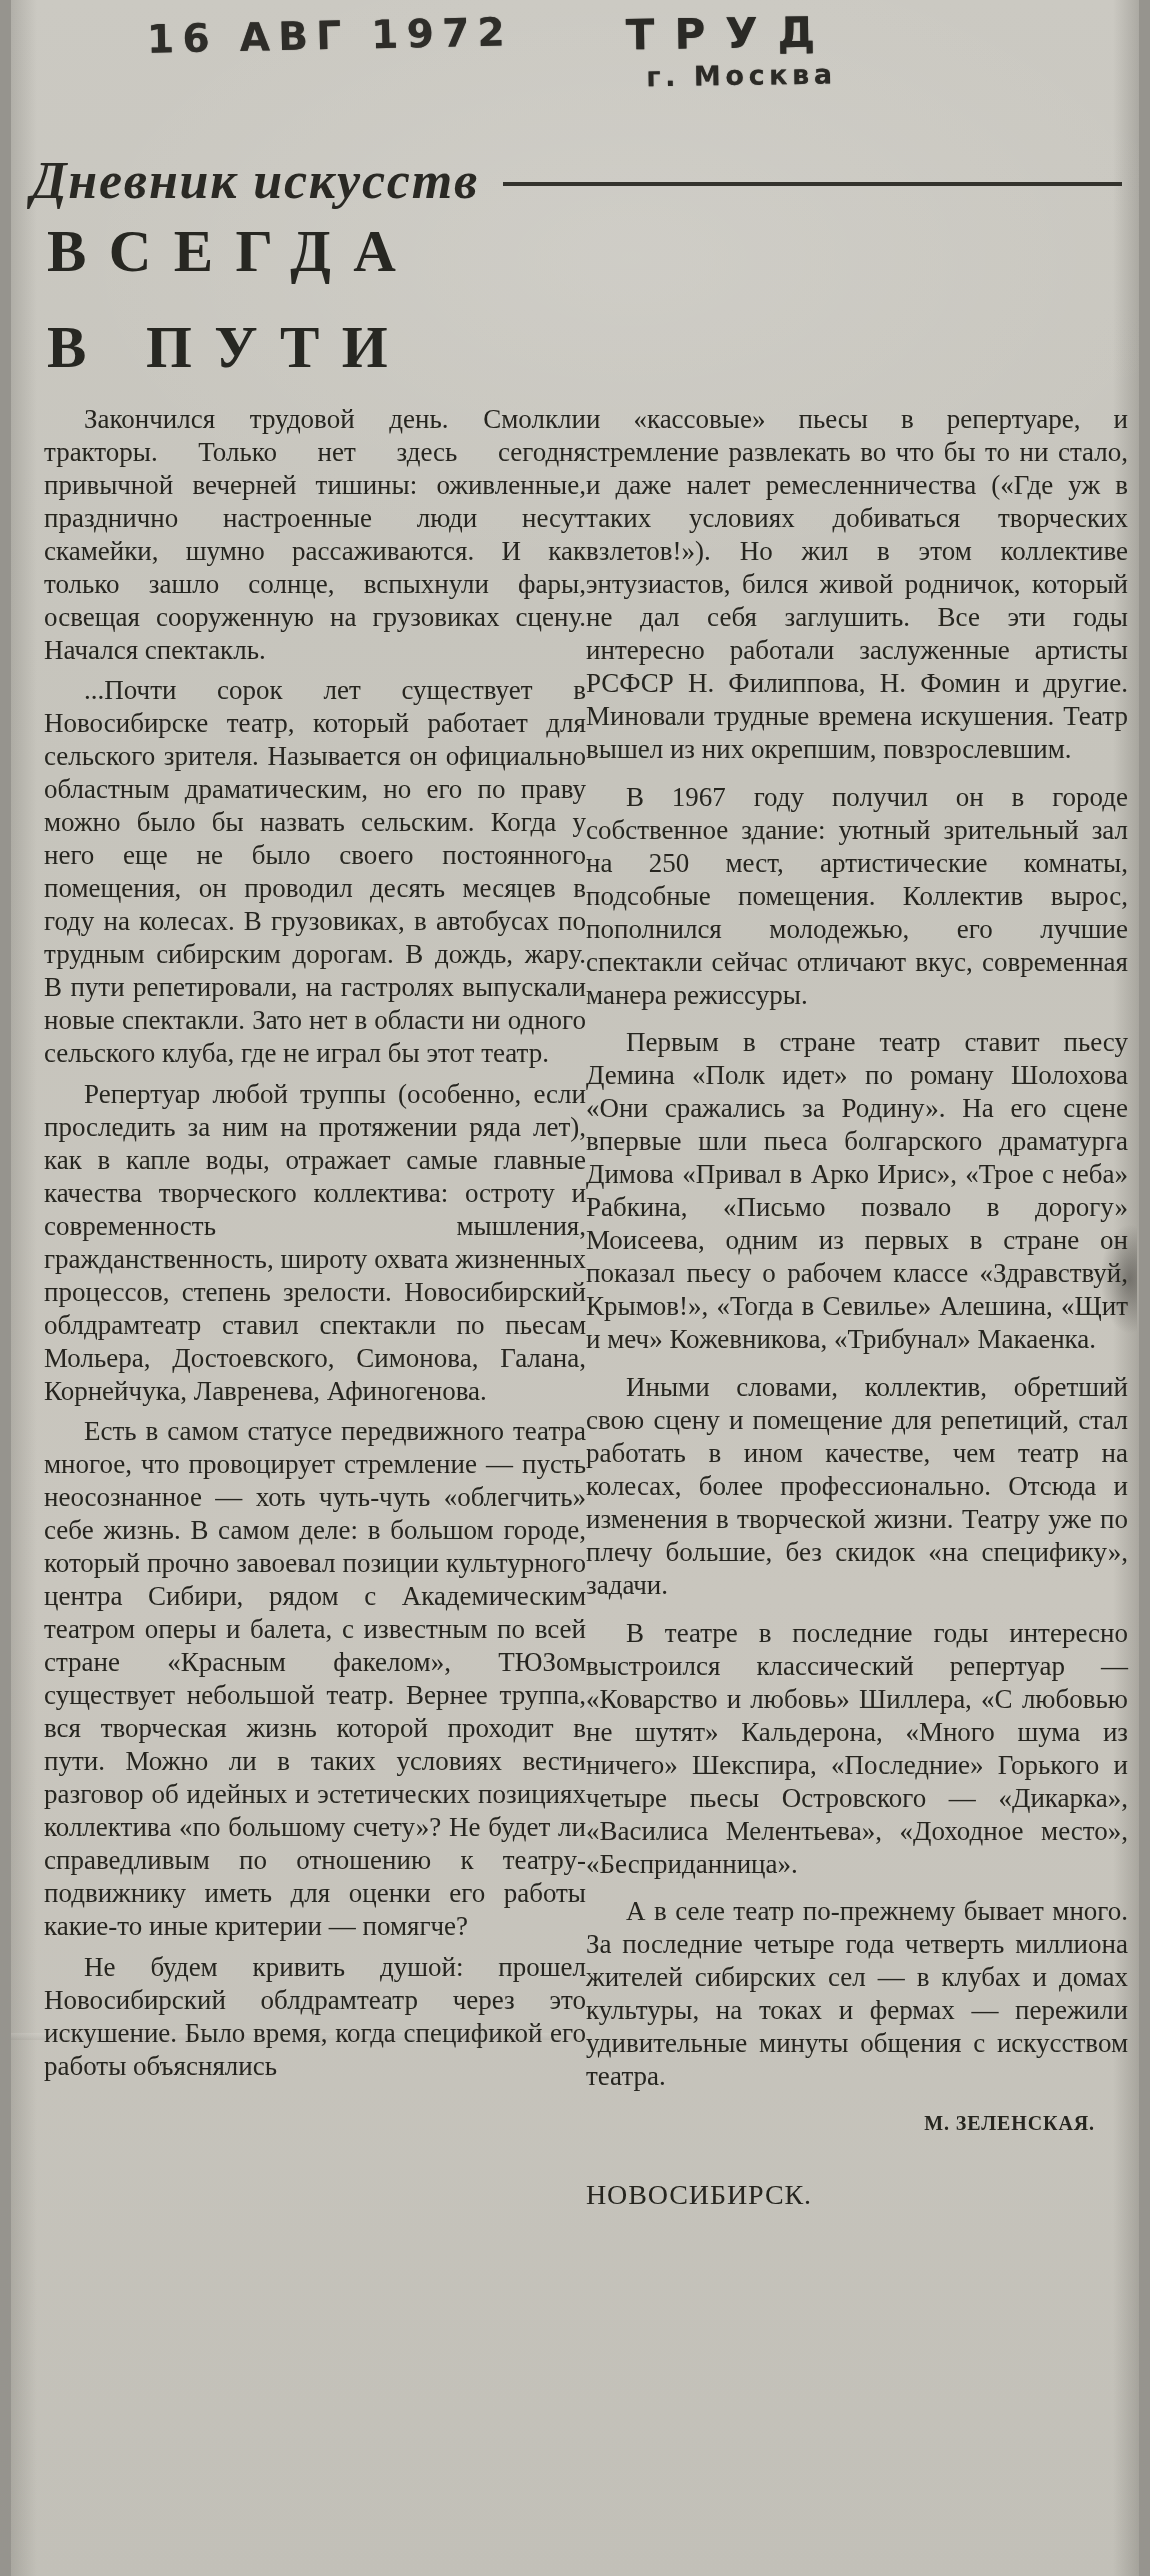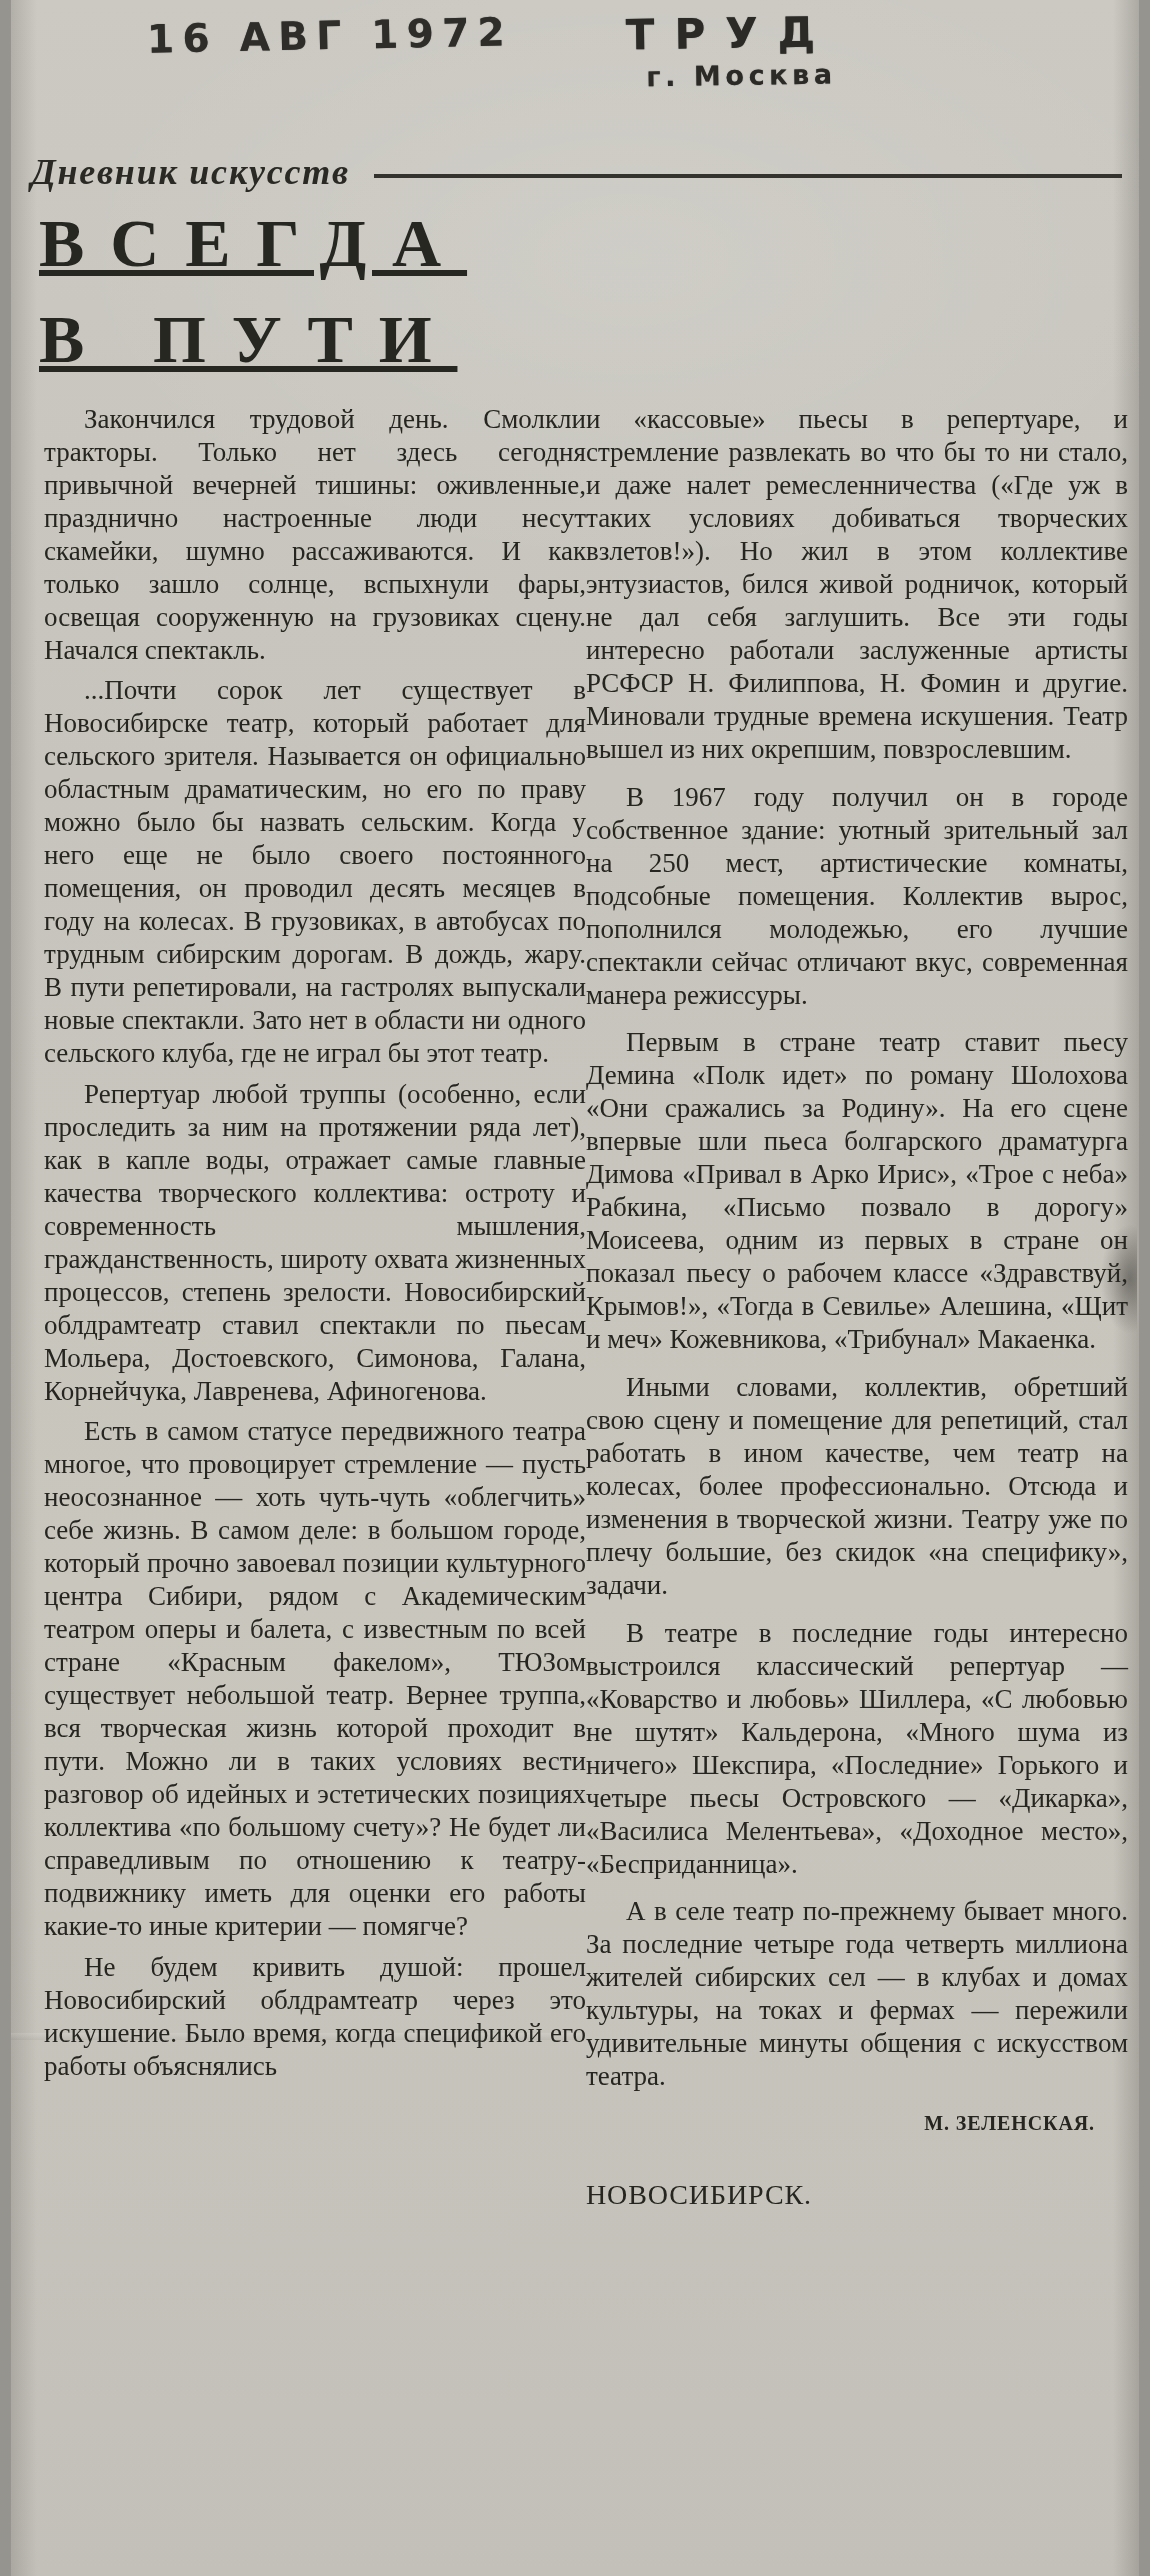--- a/index.html
+++ b/index.html
@@ -74,45 +74,44 @@
   .rubric-row {
     position: absolute;
     left: 20px; top: 151px;
     width: 1091px;
     display: flex;
     align-items: center;
   }
   .rubric-text {
     font-style: italic;
     font-weight: 700;
-    font-size: 36px;
+    font-size: 52px;
     letter-spacing: 1.8px;
     color: #2a2924;
     white-space: nowrap;
   }
   .rubric-line {
     flex: 1;
     height: 0;
     border-top: 4.6px solid #34332d;
     margin-left: 24px;
     margin-top: 7.4px;
   }
 
   
   .headline {
     position: absolute;
     left: 28px; top: 195px;
-    margin: 0;
+    margin: 8px;
     font-weight: 700;
-    font-size: 68px;
+    font-size: 59px;
     line-height: 96px;
     letter-spacing: 0.38em;
     color: #272722;
     white-space: nowrap;
-    text-decoration: underline;
   }
   .hl-line { display: block; }
 
   
   .columns {
     position: absolute;
     left: 33px; top: 403px;
     width: 1084px;
     display: flex;
   }

